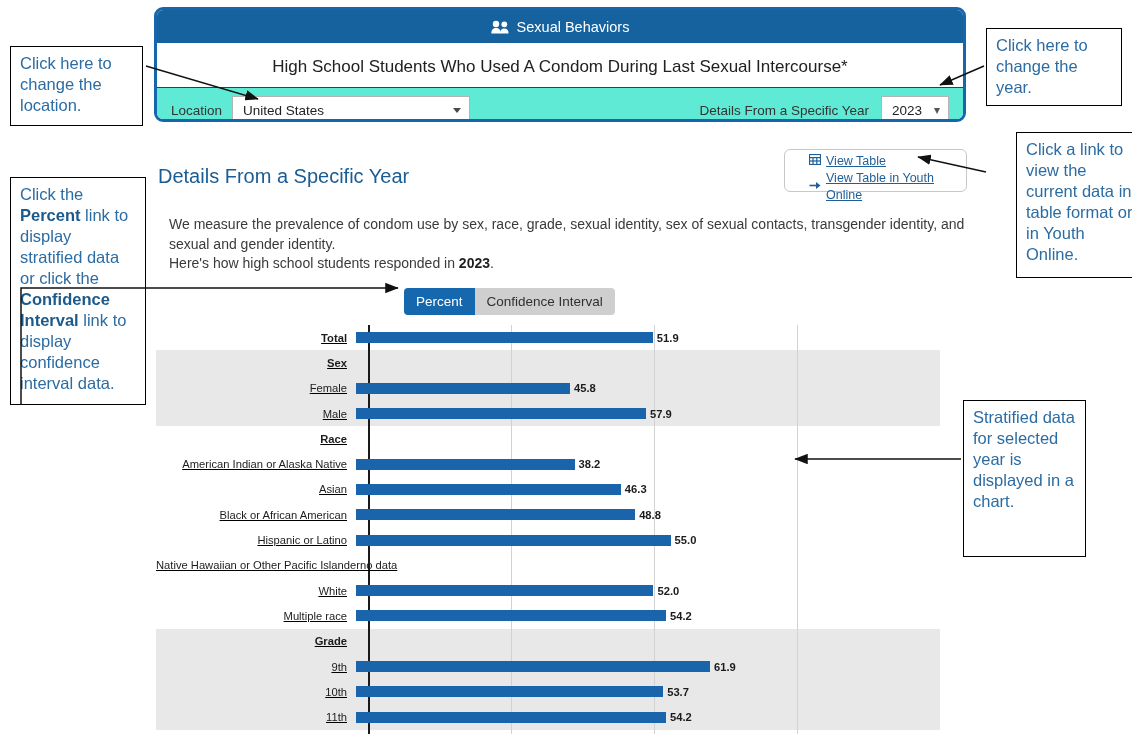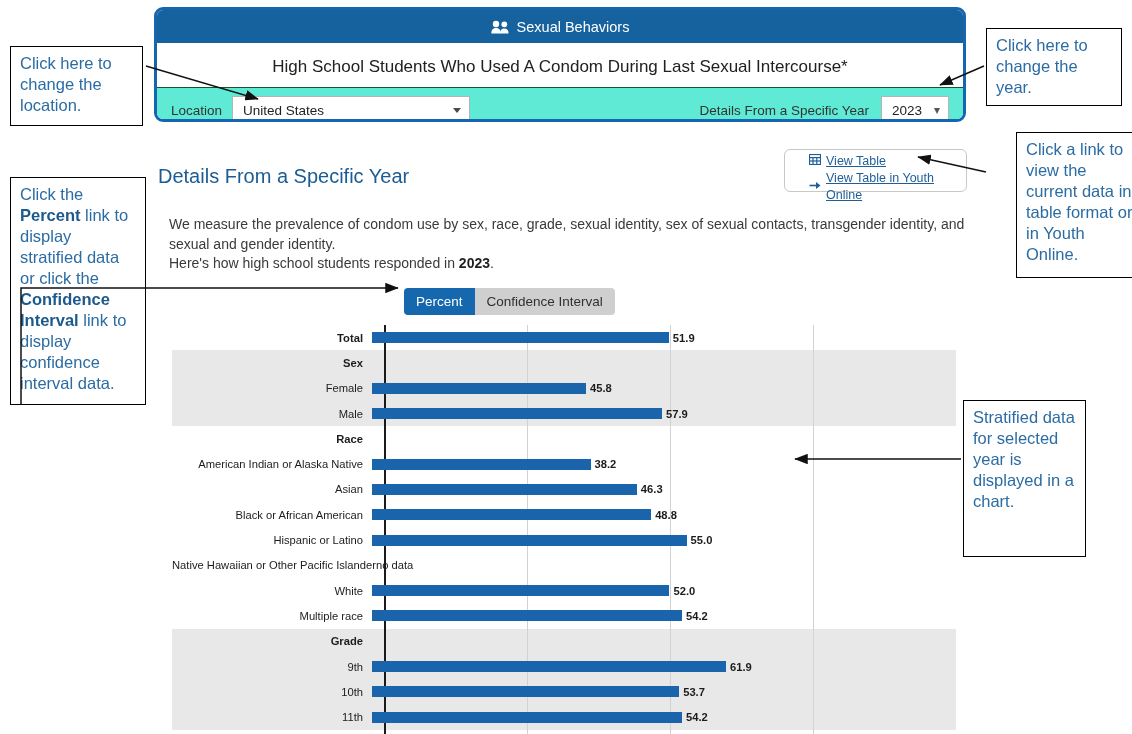--- a/index.html
+++ b/index.html
@@ -174,24 +174,25 @@
     padding: 0 12px;
     cursor: pointer;
     box-sizing: border-box;
   }
   .tab.active { background: #1568ad; color: #ffffff; }
   .tab.inactive { background: #cfcfcf; color: #303030; }
 
   
   .chart {
     position: absolute;
-    left: 172px;
+    left: 156px;
     top: 325px;
     width: 784px;
     height: 409px;
+    text-decoration: underline;
   }
   .chart-rows { position: relative; width: 100%; }
   .crow {
     position: relative;
     height: 25.3px;
     display: flex;
     align-items: center;
   }
   .crow.shaded { background: #e8e8e8; }
   .crow-label {

